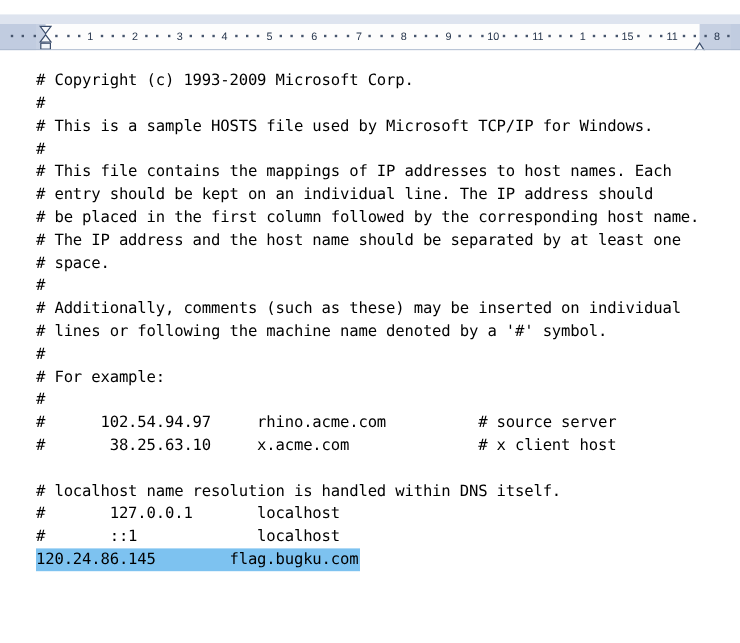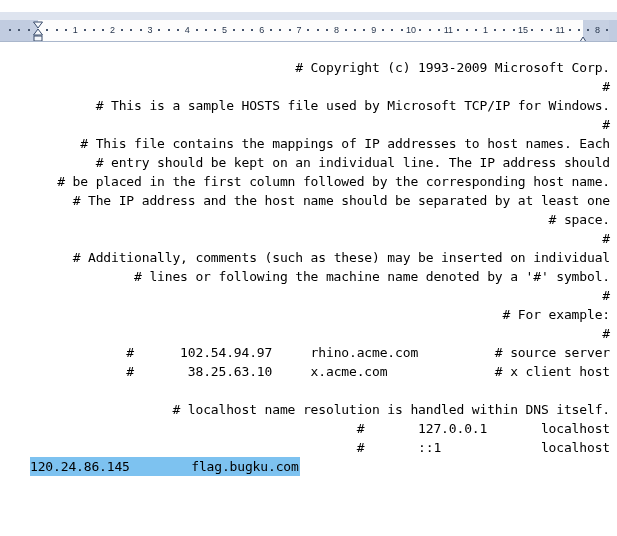--- a/index.html
+++ b/index.html
@@ -142,21 +142,20 @@
     font-size: 13px;
     line-height: 19px;
     color: #000000;
     white-space: pre;
     letter-spacing: -0.15px;
   }
   .line {
     height: 19px;
     white-space: pre;
     display: block;
-    text-align: right;
   }
   .line.selected {
     background: #7dc2f0;
     display: inline-block;
     padding-right: 1px;
   }
   .line-wrap {
     height: 19px;
     display: block;
   }

